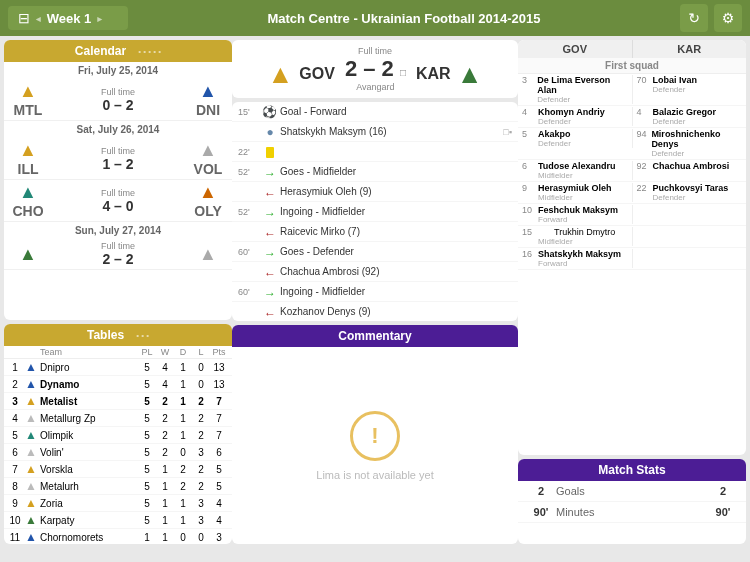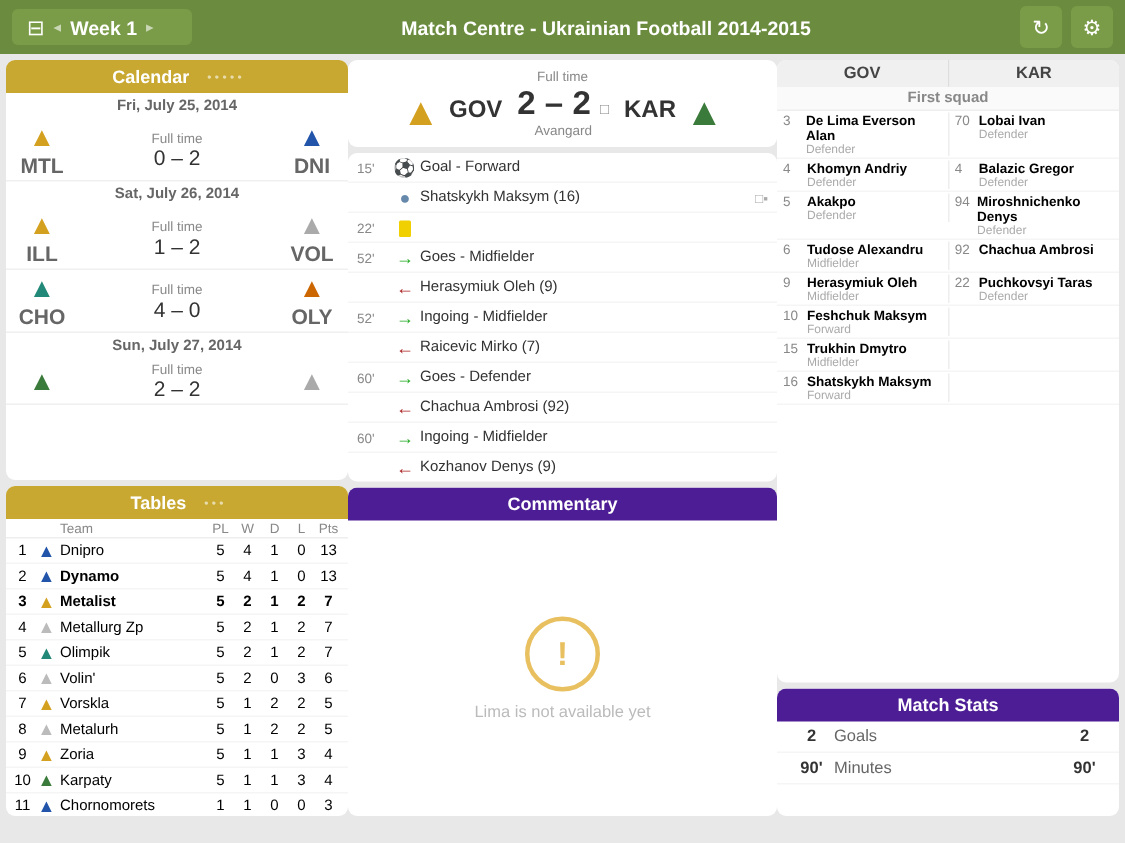--- a/index.html
+++ b/index.html
@@ -64,21 +64,21 @@
     }
 
     
     .calendar-panel { flex: 1; }
     .calendar-header { display: flex; align-items: center; justify-content: center; gap: 6px; padding: 4px; background: #c8a830; }
 
     .date-header { text-align: center; font-weight: bold; font-size: 10px; color: #666; padding: 3px 0; }
     .match-row { display: flex; align-items: center; padding: 2px 6px; border-bottom: 1px solid #f0f0f0; }
     .match-info { flex: 1; text-align: center; }
     .match-score-label { font-size: 9px; color: #888; }
-    .match-score { font-size: 14px; font-weight: normal; color: #333; }
+    .match-score { font-size: 14px; font-weight: bold; color: #333; }
     .team-abbr { font-size: 14px; font-weight: bold; color: #666; }
     .shirt-yellow { color: #d4a020; }
     .shirt-green { color: #3a7a3a; }
     .shirt-blue { color: #2255aa; }
     .shirt-orange { color: #cc6600; }
     .shirt-teal { color: #228877; }
 
     
     .tables-panel { height: 220px; }
     .tables-header { display: flex; align-items: center; justify-content: center; gap: 6px; padding: 4px; background: #c8a830; }
@@ -565,21 +565,21 @@
           </div>
         </div>
         <div style="flex:1; padding-left:4px;"></div>
       </div>
 
       <div class="squad-player-row">
         <div style="flex:1; border-right:1px solid #eee; padding-right:4px;">
           <div style="display:flex; gap:2px;">
             <span style="color:#888; font-size:9px; width:14px;">15</span>
             <div>
-              <div style="font-weight:bold; font-size:9px;">Trukhin Dmytro</div>
+              <div style="font-weight:normal; font-size:9px;margin-left:16px;">Trukhin Dmytro</div>
               <div style="color:#aaa; font-size:8px;">Midfielder</div>
             </div>
           </div>
         </div>
         <div style="flex:1; padding-left:4px;"></div>
       </div>
 
       <div class="squad-player-row">
         <div style="flex:1; border-right:1px solid #eee; padding-right:4px;">
           <div style="display:flex; gap:2px;">

